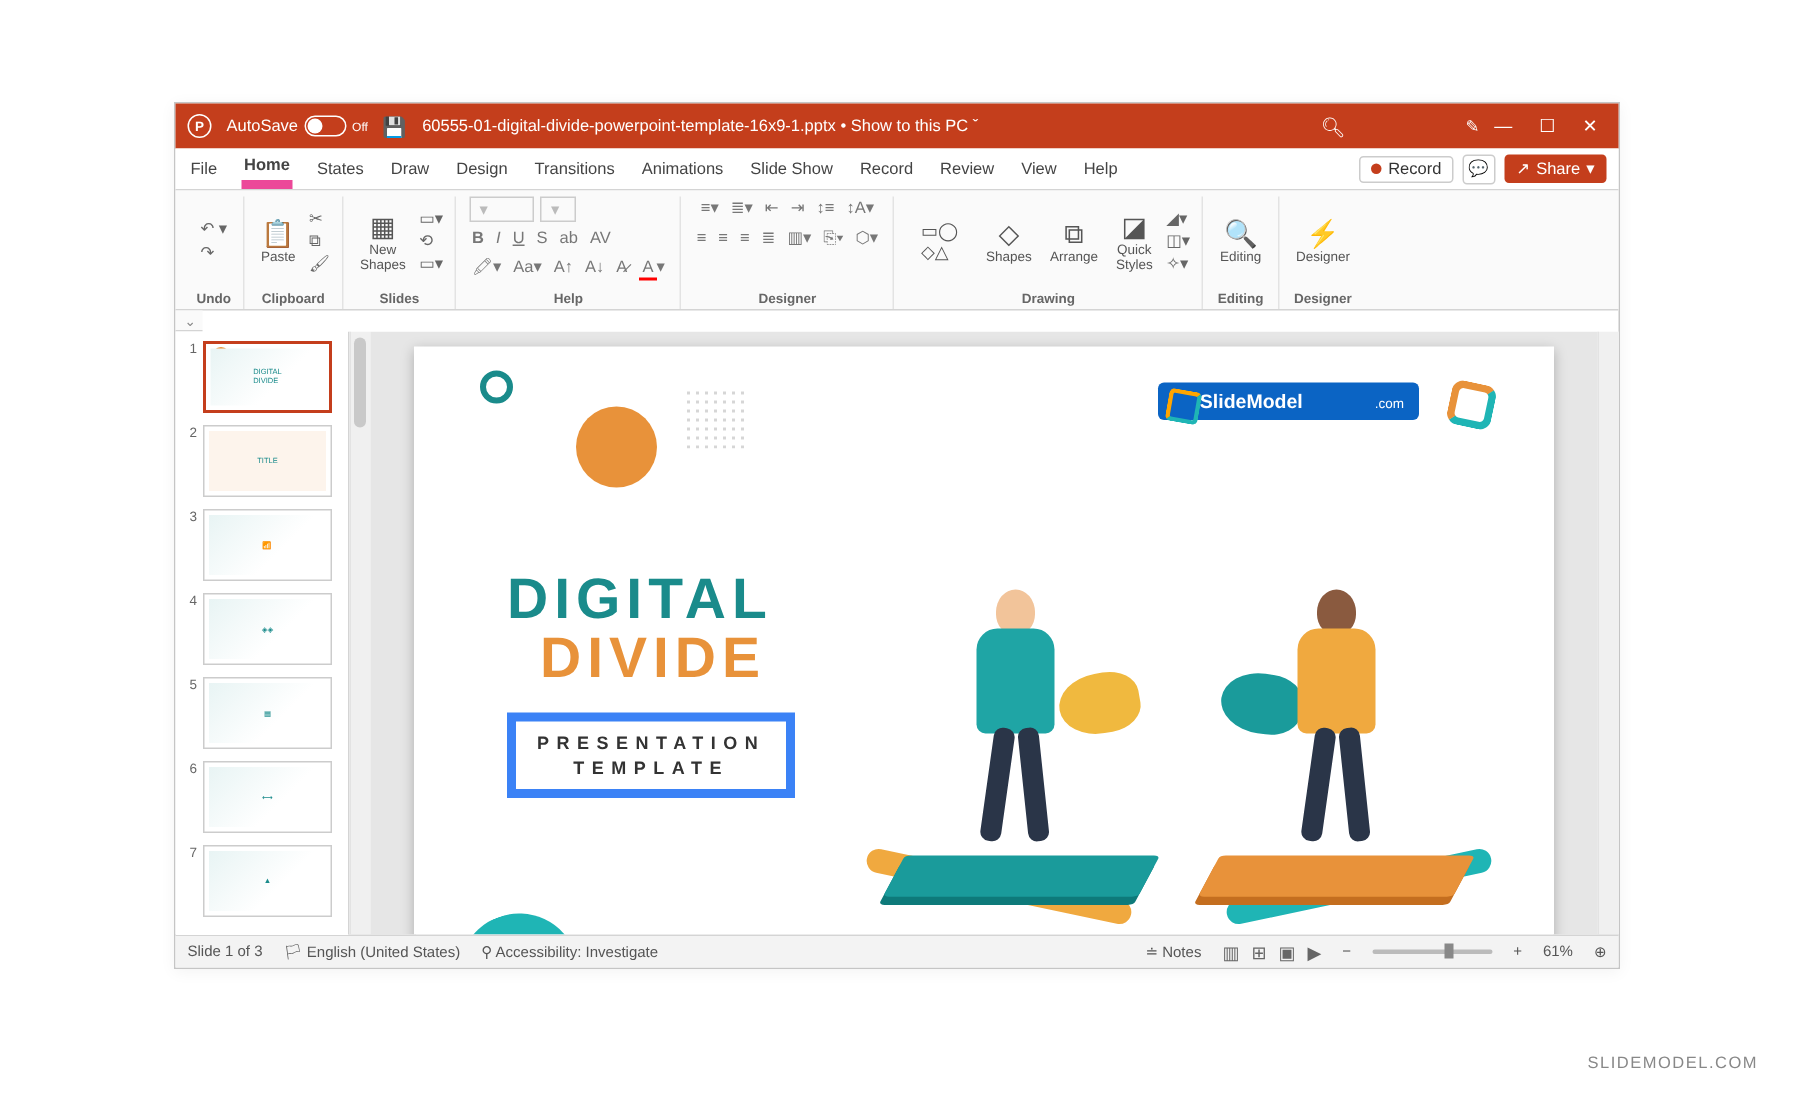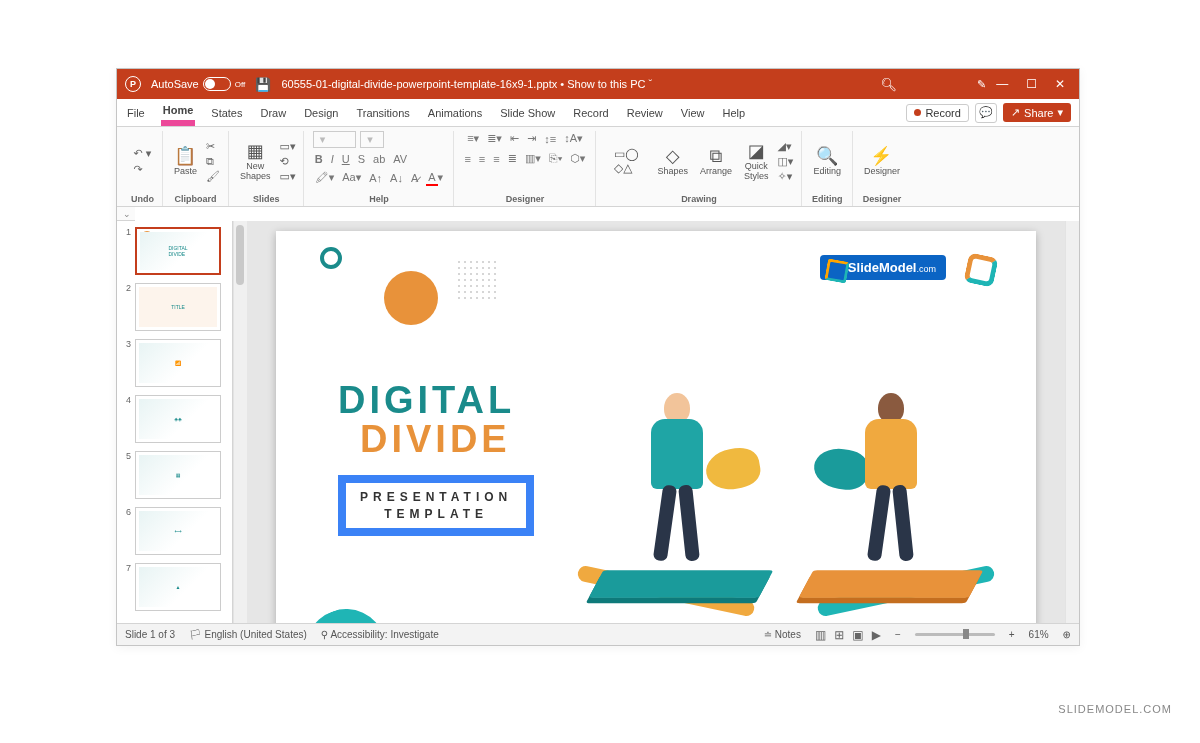--- a/index.html
+++ b/index.html
@@ -48,21 +48,21 @@
 .scroll-thumb{position:absolute;top:4px;left:2px;width:8px;height:60px;background:#c9c9c9;border-radius:4px;}
 .canvas-wrap{flex:1;background:#e6e6e6;display:flex;align-items:flex-start;justify-content:center;padding:10px 0;overflow:hidden;position:relative;}
 .slide{width:760px;height:428px;background:#fff;box-shadow:0 2px 8px rgba(0,0,0,0.25);position:relative;overflow:hidden;}
 .deco-circle1{position:absolute;width:22px;height:22px;border:4px solid #1a8b8b;border-radius:50%;top:16px;left:44px;}
 .deco-circle2{position:absolute;width:54px;height:54px;background:#e8923a;border-radius:50%;top:40px;left:108px;}
 .deco-dots{position:absolute;top:28px;left:180px;width:40px;height:40px;background-image:radial-gradient(#999 1px, transparent 1px);background-size:6px 6px;opacity:0.4;}
 .deco-arc{position:absolute;bottom:-30px;left:30px;width:80px;height:80px;border:18px solid #1fb5b5;border-radius:50%;border-bottom-color:transparent;border-left-color:transparent;transform:rotate(-20deg);}
 .slide-text{position:absolute;left:62px;top:150px;}
 .slide-text .t1{font-size:38px;font-weight:800;letter-spacing:4px;color:#1a8b8b;line-height:1;}
 .slide-text .t2{font-size:38px;font-weight:800;letter-spacing:4px;color:#e8923a;line-height:1.1;margin-left:22px;}
-.slide-text .sub{margin-top:14px;border:8px solid #3b82f6;padding:6px 14px;display:inline-block;font-size:12px;letter-spacing:5px;font-weight:600;color:#333;text-align:center;line-height:1.4;}
+.slide-text .sub{margin-top:14px;border:6px solid #3b82f6;padding:6px 14px;display:inline-block;font-size:12px;letter-spacing:5px;font-weight:600;color:#333;text-align:center;line-height:1.4;}
 .slidemodel-badge{position:absolute;top:24px;right:90px;background:#0b64c4;color:#fff;font-size:13px;font-weight:700;padding:5px 10px 5px 28px;border-radius:4px;}
 .slidemodel-badge::before{content:"";position:absolute;left:6px;top:5px;width:16px;height:16px;border:3px solid #ffa500;border-radius:4px;border-right-color:#1fb5b5;border-bottom-color:#1fb5b5;transform:rotate(10deg);}
 .slidemodel-logo2{position:absolute;top:24px;right:40px;width:30px;height:30px;border:5px solid #e8923a;border-radius:8px;border-right-color:#1fb5b5;border-bottom-color:#1fb5b5;transform:rotate(12deg);}
 .illus{position:absolute;right:40px;bottom:30px;width:420px;height:280px;}
 .platform{position:absolute;bottom:20px;width:170px;height:50px;transform:skewX(-28deg) scaleY(0.55);border-radius:4px;}
 .platform.teal{left:20px;background:#1a9b9b;box-shadow:0 10px 0 #0e7a7a;}
 .platform.orange{right:20px;background:#e8923a;box-shadow:0 10px 0 #c46e1f;}
 .person{position:absolute;bottom:56px;width:90px;height:180px;}
 .person.left{left:56px;}
 .person.right{right:60px;}
@@ -327,21 +327,21 @@
     <div class="scroll-stub">
         <div class="scroll-thumb"></div>
       </div>
 
     <div class="canvas-wrap">
       <div class="slide">
         <div class="deco-circle1"></div>
         <div class="deco-circle2"></div>
         <div class="deco-dots"></div>
         <div class="deco-arc"></div>
-        <div class="slidemodel-badge"><span>SlideModel</span><span style="font-weight:400;font-size:9px;">.com</span></div>
+        <div class="slidemodel-badge"><span>SlideModel</span><span style="font-weight:400;font-size:9px;margin-left:48px;">.com</span></div>
         <div class="slidemodel-logo2"></div>
         <div class="slide-text">
           <div class="t1">DIGITAL</div>
           <div class="t2">DIVIDE</div>
           <div class="sub"><span>PRESENTATION</span><br><span>TEMPLATE</span></div>
         </div>
         <div class="illus">
           <div class="cable c1"></div>
           <div class="cable c2"></div>
           <div class="platform teal"></div>

